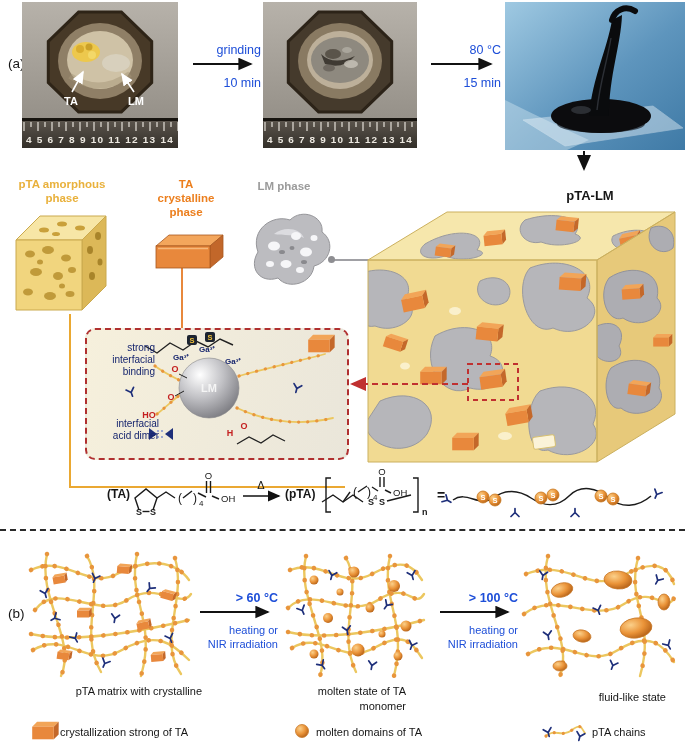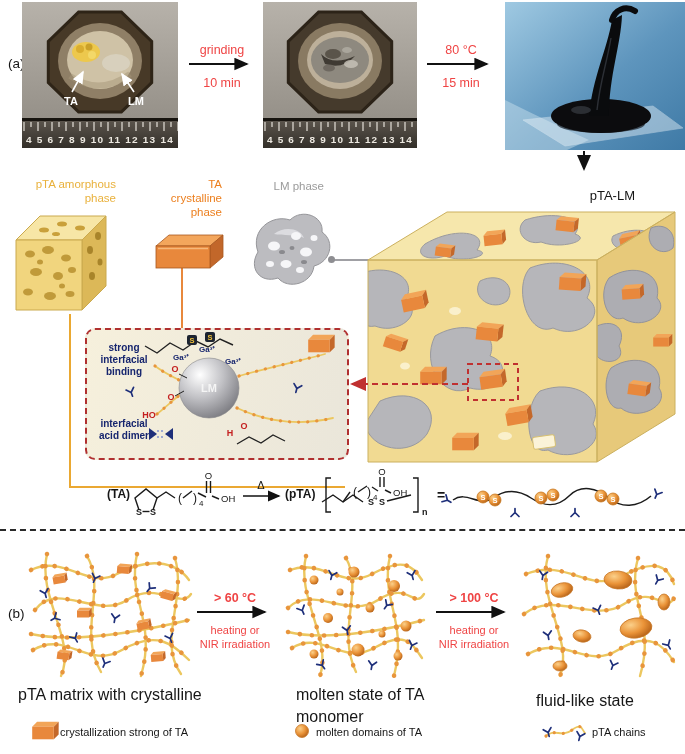--- a/index.html
+++ b/index.html
@@ -1,30 +1,30 @@
 <!DOCTYPE html>
 <html><head>
 <meta charset="utf-8">
 <style>
   html,body{margin:0;padding:0;background:#fff}
   #fig{position:relative;width:685px;height:754px;background:#fff;overflow:hidden;
        font-family:"Liberation Sans",sans-serif;color:#161616}
   .abs{position:absolute}
   .tag{position:absolute;font-size:13.5px;color:#161616}
-  .step{position:absolute;text-align:center;font-size:12.5px;line-height:1.3;color:#ef4444}
+  .step{position:absolute;text-align:right;font-size:12.5px;line-height:1.3;color:#1d4ed8}
   .step .small{font-size:11px;display:block}
-  .phase-label{position:absolute;text-align:right;font-weight:normal;font-size:11.5px;line-height:1.2}
+  .phase-label{position:absolute;text-align:center;font-weight:bold;font-size:11.5px;line-height:1.2}
   .phase-label span{display:block}
   .gold{color:#e9b13c}.orange{color:#ec7f1e}.grayc{color:#9b9b9b}.blackc{color:#161616;font-size:13px}
-  .cap{position:absolute;text-align:left;font-size:16px;line-height:1.35;color:#161616}
+  .cap{position:absolute;text-align:right;font-size:11px;line-height:1.35;color:#161616}
   .cap span{display:block}
   .legend-text{position:absolute;font-size:11px;color:#161616}
   .inset-box{position:absolute;left:85px;top:328px;width:260px;height:128px;border:2px dashed #b03030;
              border-radius:10px;background:linear-gradient(105deg,#f6f0dc,#eae6da);z-index:3}
-  .inset-text{position:absolute;font-weight:bold;color:#16256e;font-size:10px;line-height:1.2;text-align:center;z-index:2}
+  .inset-text{position:absolute;font-weight:normal;color:#16256e;font-size:10px;line-height:1.2;text-align:right;z-index:2}
   .inset-text span{display:block}
   .divider{position:absolute;left:0;top:529px;width:685px;border-top:2.5px dashed #2a2a2a}
   .conn{position:absolute;z-index:0}
   .photo-label{fill:#fff;font-size:11px;font-weight:bold}
   .ruler-num{fill:#ece8e0;font-size:8.5px;font-weight:bold;letter-spacing:1px}
   .chain{fill:none;stroke:#ecc75f;stroke-width:2.4;stroke-linecap:round}
   .chain-sm{stroke-width:1.8}
   .beads{fill:none;stroke:#e8953c;stroke-width:4.6;stroke-dasharray:.1 12;stroke-linecap:round}
   .beads-sm{stroke-width:3.2;stroke-dasharray:.1 9}
   .molt{font-size:9.5px;fill:#161616}
@@ -579,21 +579,21 @@
     <use href="#ym" transform="translate(140,30) rotate(30)"></use>
         <use href="#ym" transform="translate(30,85) rotate(-10)"></use>
     <use href="#ym" transform="translate(95,115) rotate(20)"></use>
         <use href="#ym" transform="translate(150,95) rotate(-30)"></use>
   </g>
 </svg>
 
 <div class="cap" style="left:18px;top:684px;width:184px">
   <span>pTA matrix with crystalline</span>
 </div>
-<div class="cap" style="left:296px;top:684px;width:138px">
+<div class="cap" style="left:268px;top:684px;width:138px">
   <span>molten state of TA</span>
       <span>monomer</span>
 </div>
 <div class="cap" style="left:536px;top:690px;width:130px">
   <span>fluid-like state</span>
 </div>
 
 <svg class="abs" style="left:30px;top:724px" width="26" height="16">
   <use href="#xtl" transform="translate(13,9) scale(1.8)"></use>
 </svg>

